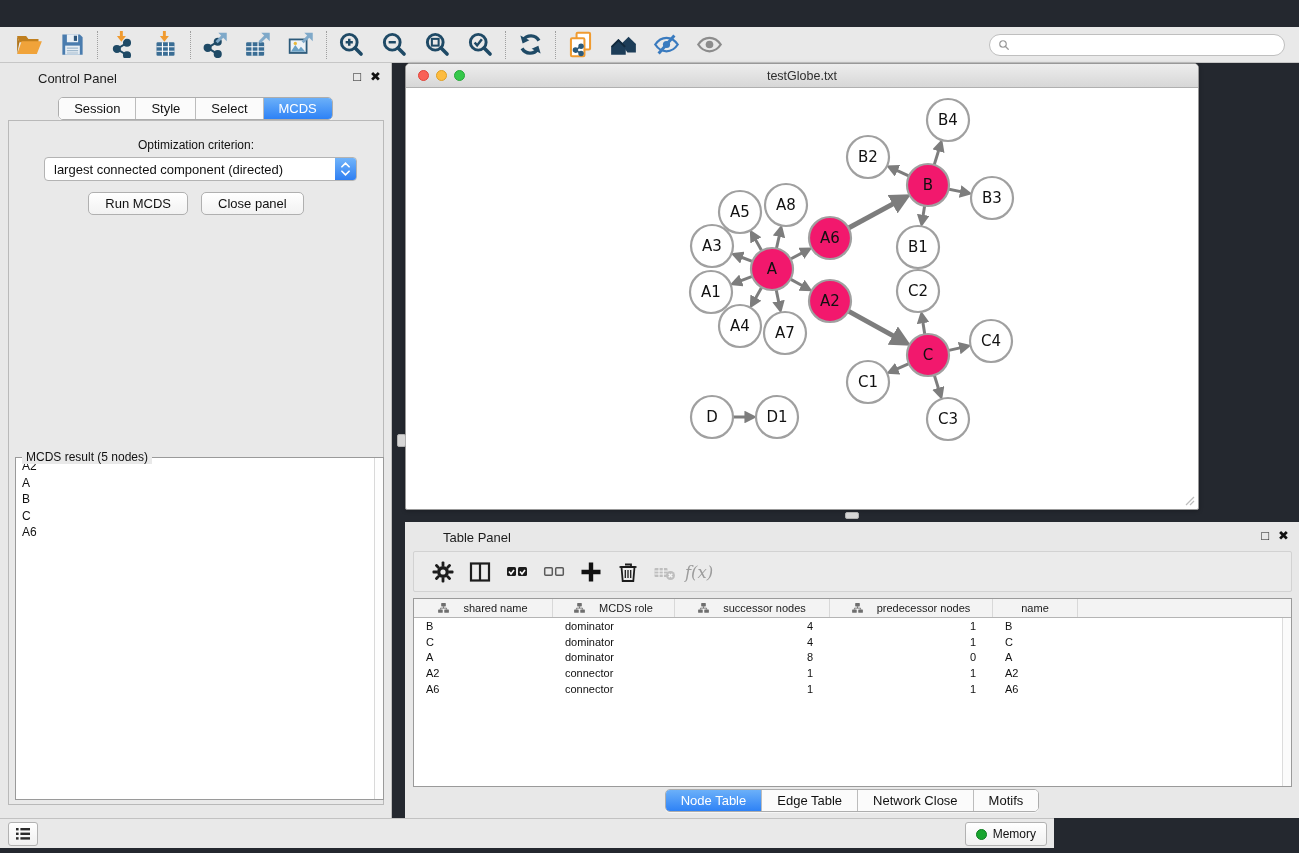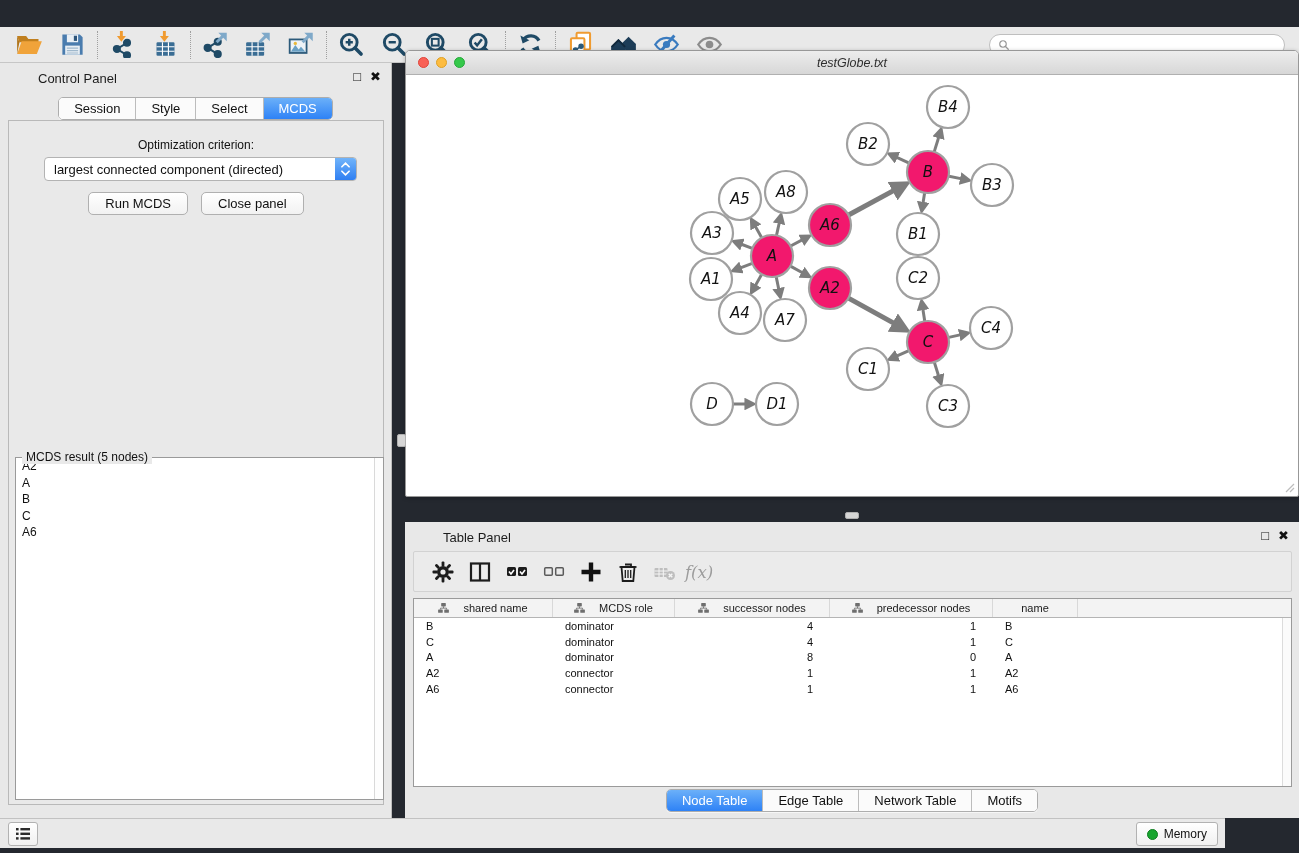--- a/index.html
+++ b/index.html
@@ -57,23 +57,23 @@
     border:1px solid #b0b0b0; border-radius:5px; font-size:13px; color:#111; cursor:pointer;
     font-family:"Liberation Sans",sans-serif; }
   .result-box { position:absolute; left:6px; width:369px; top:336px; height:343px;
     border:1px solid #9a9a9a; }
   .result-legend { position:absolute; left:6px; top:-8px; background:#e9e9e9; padding:0 4px; font-size:12px; color:#111; }
   .result-list { position:absolute; inset:0; background:#fff; overflow:hidden; }
   .result-item { font-size:12px; color:#111; padding:1px 0 1px 6px; line-height:14.5px; }
   .result-scroll { position:absolute; right:0; top:0; bottom:0; width:9px; background:#fdfdfd; border-left:1px solid #d9d9d9; }
 
   
-  .net-window { position:absolute; left:405px; top:50px; width:894px; height:447px;
+  .net-window { position:absolute; left:405px; top:63px; width:794px; height:447px;
     background:#fff; border:1px solid #989898; border-radius:5px 5px 2px 2px;
-    box-shadow:0 1px 4px rgba(0,0,0,.25);font-style:italic; }
+    box-shadow:0 1px 4px rgba(0,0,0,.25); }
   .net-titlebar { height:24px; background:linear-gradient(#ededed,#d7d7d7); border-bottom:1px solid #b0b0b0;
     border-radius:4px 4px 0 0; position:relative; display:flex; align-items:center; }
   .net-titlebar .lights { margin-left:12px; gap:7px; }
   .net-titlebar .light { width:11px; height:11px; }
   .net-title { position:absolute; left:0; right:0; text-align:center; font-size:12.5px; color:#2e2e2e; }
   .net-canvas { position:absolute; left:1px; right:1px; top:24px; bottom:1px; background:#fff; overflow:hidden; }
   .net-canvas svg { display:block; }
   .net-grip { position:absolute; right:2px; bottom:2px; width:12px; height:12px; opacity:.65; }
   .graph-label { font-size:15px; fill:#111; font-family:"DejaVu Sans",sans-serif; }
 
@@ -96,21 +96,21 @@
   .dt-header { display:flex; height:19px; background:#f3f3f3; border-bottom:1px solid #b4b4b4; }
   .dt-hcell { display:flex; align-items:center; justify-content:center; gap:14px;
     font-size:11px; color:#1a1a1a; border-right:1px solid #d8d8d8; overflow:hidden; }
   .dt-hcell svg { width:11px; height:10px; flex:0 0 auto; }
   .dt-row { display:flex; height:15.8px; align-items:center; }
   .dt-cell { font-size:11px; color:#111; overflow:hidden; white-space:nowrap; }
   .dt-scroll { position:absolute; right:0; top:19px; bottom:0; width:9px; background:#fbfbfb; border-left:1px solid #dcdcdc; }
   .tp-tabs-row { position:absolute; left:0; right:0; top:267px; display:flex; justify-content:center; }
 
   
-  .statusbar { position:absolute; left:0; top:818px; width:1225px; height:30px;
+  .statusbar { position:absolute; left:0; top:818px; width:1054px; height:30px;
     background:#e9e9e9; border-top:1px solid #c2c2c2; }
   .list-btn { position:absolute; left:8px; top:3px; width:30px; height:24px; background:linear-gradient(#fff,#f0f0f0);
     border:1px solid #b2b2b2; border-radius:3px; display:flex; align-items:center; justify-content:center; cursor:pointer; }
   .list-btn svg { width:14px; height:12px; }
   .memory-btn { position:absolute; right:7px; top:3px; height:24px; padding:0 10px;
     background:linear-gradient(#fff,#f0f0f0); border:1px solid #b2b2b2; border-radius:3px;
     display:flex; align-items:center; gap:6px; font-size:12px; color:#111; cursor:pointer; }
   .memory-dot { width:11px; height:11px; border-radius:50%; background:#18a52f; border:1px solid #0e7d20; }
 </style>
 </head>
@@ -623,21 +623,21 @@
             <div class="dt-cell" style="width: 163px; text-align: right; padding: 0px 17px 0px 0px;">1</div>
             <div class="dt-cell" style="width: 85px; text-align: left; padding: 0px 0px 0px 12px;">A6</div>
           </div>
         </div>
       <div class="dt-scroll"></div>
     </div>
     <div class="tp-tabs-row">
         <div class="seg-tabs" id="tp-tabs">
           <div class="seg-tab active">Node Table</div>
           <div class="seg-tab">Edge Table</div>
-          <div class="seg-tab">Network Table</div>
+          <div class="seg-tab">Network Close</div>
           <div class="seg-tab">Motifs</div>
         </div>
       </div>
   </div>
 
   <div class="statusbar">
     <div class="list-btn">
       <svg viewBox="0 0 14 12">
         <g fill="#2a2a2a">
             <rect x="0" y="0" width="2.6" height="2.4"></rect>

